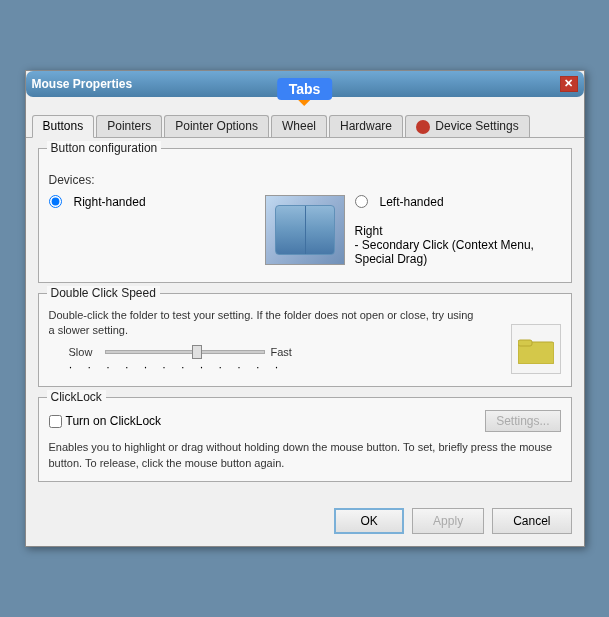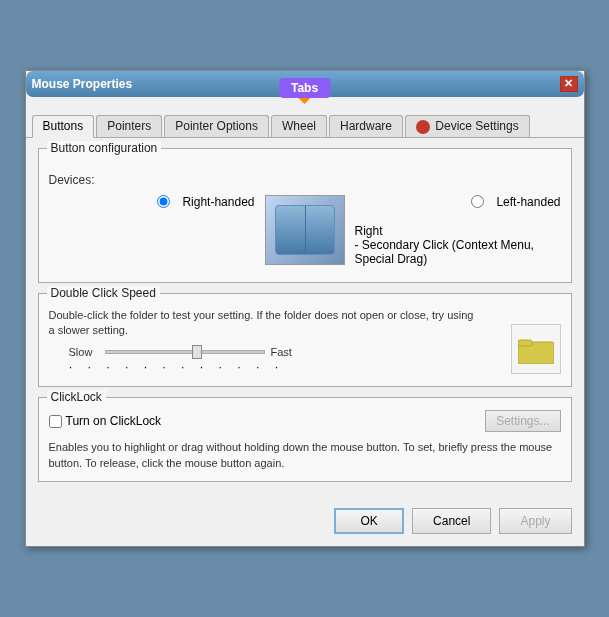--- a/index.html
+++ b/index.html
@@ -128,21 +128,20 @@
       flex: 1;
     }
     .radio-right {
       flex: 1;
     }
     .radio-option {
       display: flex;
       align-items: center;
       gap: 12px;
       margin-bottom: 15px;
-      justify-content: flex-end;
     }
     .hand-image {
       width: 80px;
       height: 70px;
       border: 1px solid #999;
       background: linear-gradient(135deg, #c0d8f0 0%, #a0b8d8 40%, #7090b8 100%);
       display: flex;
       align-items: center;
       justify-content: center;
       margin: 0 10px;
@@ -312,24 +311,24 @@
       cursor: pointer;
     }
     .checkbox-input {
       cursor: pointer;
     }
     .tabs-tooltip {
       position: absolute;
       top: -30px;
       left: 50%;
       transform: translateX(-50%);
-      background: #8b5cf6;
+      background: #3b82f6;
       color: white;
       padding: 3px 12px;
-      font-size: 12px;
+      font-size: 14px;
       font-weight: bold;
       border-radius: 4px;
       white-space: nowrap;
     }
     .tabs-tooltip::after {
       content: '';
       position: absolute;
       bottom: -6px;
       left: 50%;
       transform: translateX(-50%);
@@ -449,16 +448,16 @@
         </div>
         <button class="settings-btn">Settings...</button>
       </div>
       <div class="clicklock-desc">Enables you to highlight or drag without holding down the mouse button.  To set, briefly press the mouse button.  To release, click the mouse button again.</div>
     </div>
 
   </div>
 
   <div class="button-row">
     <button class="dialog-btn ok">OK</button>
+    <button class="dialog-btn apply">Apply</button>
     <button class="dialog-btn">Cancel</button>
-    <button class="dialog-btn apply">Apply</button>
   </div>
 </div>
 
 </body></html>

